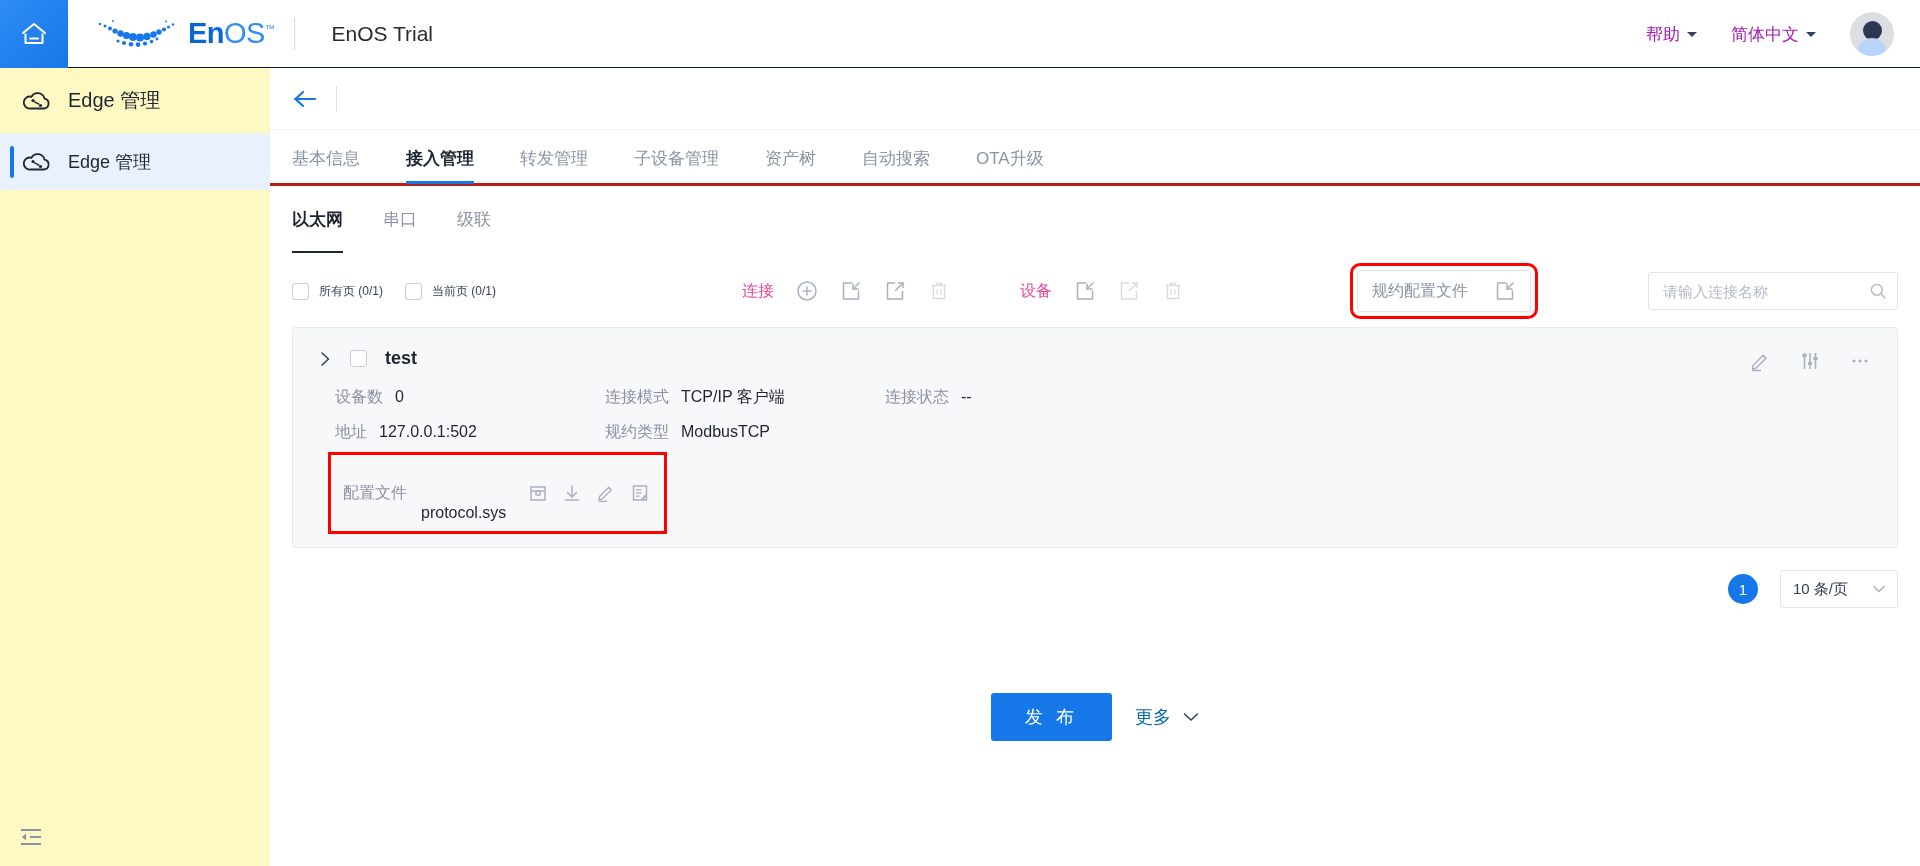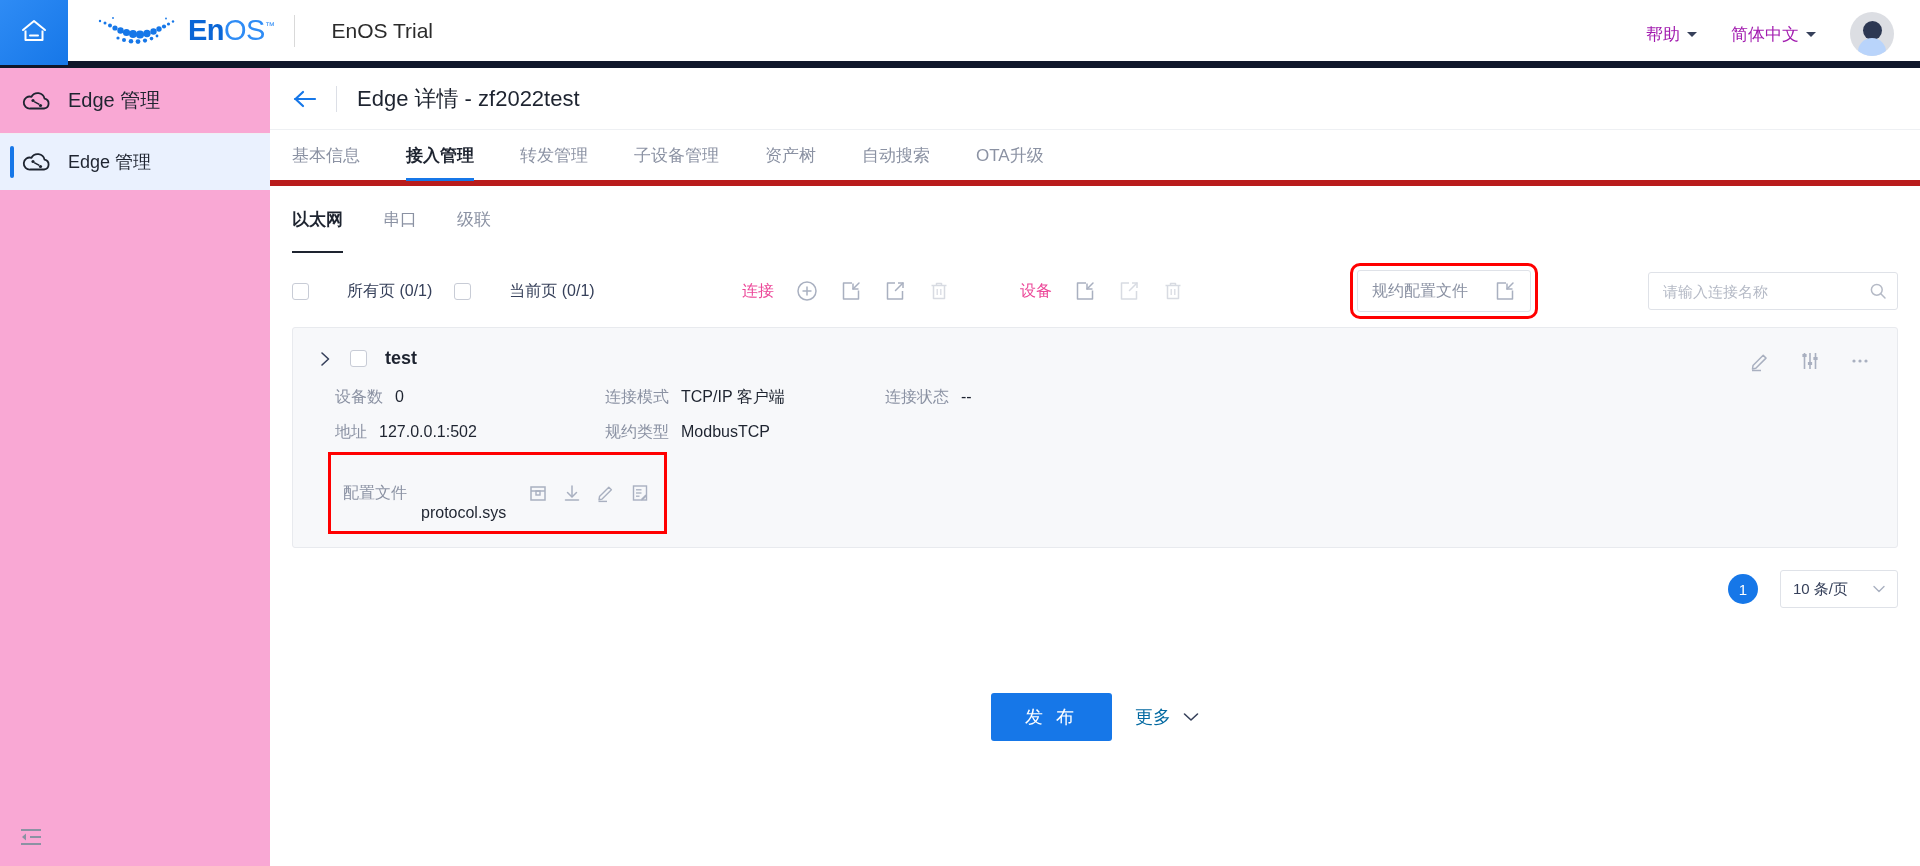--- a/index.html
+++ b/index.html
@@ -9,21 +9,21 @@
     background: #ffffff;
     font-family: "Liberation Sans", "DejaVu Sans", sans-serif;
     color: #36405a;
     overflow: hidden;
   }
   .app { position: relative; width: 1920px; height: 866px; background:#fff; }
 
   
   .header {
     position: absolute; top: 0; left: 0; width: 1920px; height: 68px;
-    background: #ffffff; border-bottom: 7px solid #0f172a;
+    background: #ffffff; border-bottom: 1px solid #0f172a;
     display: flex; align-items: center;
   }
   .home-tile {
     width: 68px; height: 68px;
     background: linear-gradient(135deg,#2f8cf5 0%, #1677e8 100%);
     display: flex; align-items: center; justify-content: center;
     flex: 0 0 68px;
   }
   .home-ico { width: 26px; height: 24px; display:block; }
   .brand { display: flex; align-items: center; padding-left: 28px; gap: 14px; }
@@ -51,21 +51,21 @@
   .avatar {
     width: 44px; height: 44px; border-radius: 50%;
     background: #dcdee3; overflow: hidden; position: relative; cursor: pointer;
   }
   .avatar .head { position:absolute; width:19px; height:19px; border-radius:50%; background:#2c3752; left:12.5px; top:9px;}
   .avatar .body { position:absolute; width:28px; height:18px; border-radius:14px 14px 0 0; background:#b9d4fb; left:8px; top:26px;}
 
   
   .sidebar {
     position: absolute; top: 68px; left: 0; width: 292px; height: 798px;
-    background: #f9a8d4; border-right: 1px solid #e8e8e8;
+    background: #fef9c3; border-right: 1px solid #e8e8e8;
   }
   .side-head {
     height: 66px; display: flex; align-items: center; gap: 18px; padding-left: 22px;
     border-bottom: 1px solid #eef0f3;
   }
   .side-head .label { font-size: 20px; color: #1e2430; }
   .side-item {
     height: 56px; display: flex; align-items: center; gap: 18px; padding-left: 22px;
     position: relative; cursor: pointer;
   }
@@ -87,21 +87,21 @@
   .page-title-bar {
     height: 62px; display: flex; align-items: center; padding-left: 22px; gap: 0;
     border-bottom: 1px solid #eef0f3;
   }
   .back-arrow { width: 26px; height: 20px; cursor: pointer; }
   .title-div { width:1px; height: 26px; background:#dcdfe6; margin: 0 20px 0 18px;}
   .page-title { font-size: 22px; color: #1e2430; }
 
   .tabs {
     display: flex; align-items: flex-end; gap: 46px; padding: 0 22px;
-    height: 56px; border-bottom: 6px solid #b91c1c; position: relative;
+    height: 56px; border-bottom: 3px solid #b91c1c; position: relative;
   }
   .tab {
     font-size: 17px; color: #8b92a3; padding-bottom: 13px; cursor: pointer; position: relative;
   }
   .tab.active { color: #1e2430; font-weight: bold; }
   .tab.active::after {
     content:""; position:absolute; left:0; right:0; bottom:-1px; height:3px; background:#1677e8;
   }
 
   .subtabs { display: flex; gap: 40px; padding: 22px 22px 0 22px; }
@@ -109,21 +109,21 @@
   .subtab.active { color: #1e2430; font-weight: bold; }
   .subtab.active::after {
     content:""; position:absolute; left:0; right:0; bottom:0; height:2px; background:#1e2430;
   }
 
   
   .toolbar { position: relative; height: 56px; margin: 10px 22px 0 22px; display: flex; align-items: center; }
   .chk-group { display: flex; align-items: center; gap: 22px; }
   .chk-item { display: flex; align-items: center; gap: 10px; cursor: pointer; }
   .cbox { width: 17px; height: 17px; border: 1px solid #c8ccd6; border-radius: 3px; background:#fff; }
-  .chk-label { font-size: 16px; color: #36405a; margin-left: 28px; }
+  .chk-label { font-size: 12px; color: #36405a; }
 
   .tool-actions { position: absolute; left: 450px; display: flex; align-items: center; gap: 22px; }
   .tool-label { font-size: 16px; color: #ec4899; }
   .ticon { width: 22px; height: 22px; cursor: pointer; }
   .ticon.dim { opacity: .45; }
   .gap-lg { width: 26px; }
 
   .proto-btn {
     position: absolute; left: 1065px; display: flex; align-items: center; gap: 26px;
     border: 1px solid #dfe2e8; border-radius: 3px; padding: 9px 14px; background:#fff; cursor: pointer;
@@ -285,21 +285,20 @@
   </div>
 
   <div class="main">
 
     <div class="page-title-bar">
       <svg class="back-arrow" viewBox="0 0 26 20">
         <line x1="3" y1="10" x2="23" y2="10" stroke="#1677e8" stroke-width="2.2" stroke-linecap="round"></line>
         <polyline points="11,3 3.5,10 11,17" fill="none" stroke="#1677e8" stroke-width="2.2" stroke-linecap="round" stroke-linejoin="round"></polyline>
       </svg>
       <div class="title-div"></div>
-      <div class="page-title">Edge 详情 - zf2022test</div>
     </div>
 
     <div class="tabs">
       <div class="tab">基本信息</div>
       <div class="tab active">接入管理</div>
       <div class="tab">转发管理</div>
       <div class="tab">子设备管理</div>
       <div class="tab">资产树</div>
       <div class="tab">自动搜索</div>
       <div class="tab">OTA升级</div>

